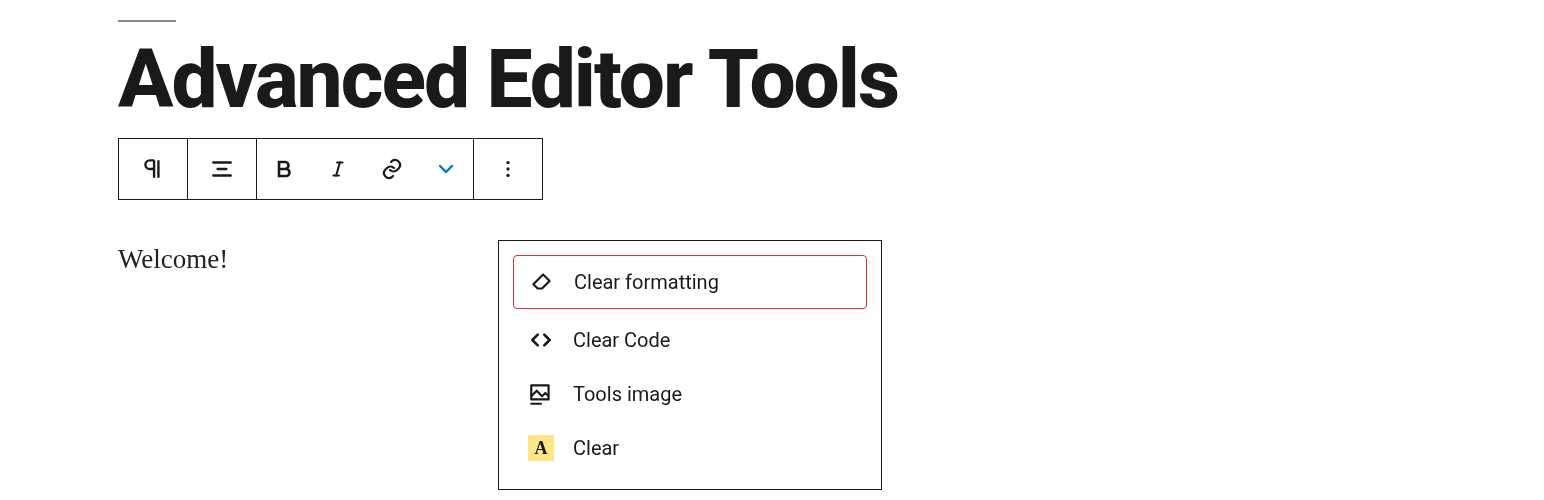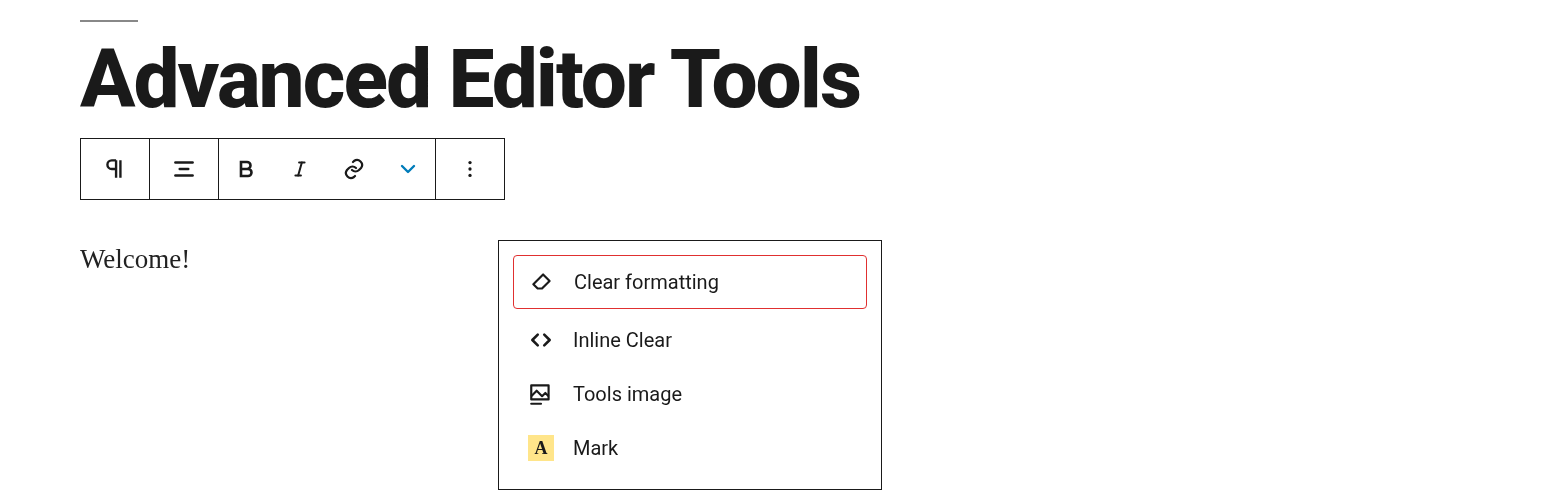--- a/index.html
+++ b/index.html
@@ -5,21 +5,21 @@
     * { margin: 0; padding: 0; box-sizing: border-box; }
     body {
       font-family: -apple-system, BlinkMacSystemFont, "Segoe UI", Roboto, sans-serif;
       background: #fff;
       width: 1544px;
       height: 500px;
       position: relative;
       overflow: hidden;
     }
     .container {
-      padding-left: 80px;
+      padding-left: 118px;
       padding-top: 0;
     }
     .top-rule {
       width: 58px;
       height: 2px;
       background: #888;
       margin-top: 20px;
       margin-bottom: 16px;
     }
     .page-title {
@@ -191,31 +191,31 @@
     </span>
     <span>Clear formatting</span>
   </div>
   <div class="ditem">
     <span class="ditem-icon">
       <svg width="26" height="26" viewBox="0 0 24 24" fill="none" stroke="#1a1a1a" stroke-width="2.4" stroke-linecap="round" stroke-linejoin="round">
         <polyline points="9 7 4 12 9 17"></polyline>
         <polyline points="15 7 20 12 15 17"></polyline>
       </svg>
     </span>
-    <span>Inline Clear</span>
+    <span>Clear Code</span>
   </div>
   <div class="ditem">
     <span class="ditem-icon">
       <svg width="26" height="26" viewBox="0 0 24 24" fill="none" stroke="#1a1a1a" stroke-width="2" stroke-linejoin="round">
         <rect x="3" y="4" width="16" height="13"></rect>
         <polyline points="3 14 8 9 13 14 16 11 19 14"></polyline>
         <line x1="3" y1="21" x2="12" y2="21" stroke-linecap="round"></line>
       </svg>
     </span>
     <span>Tools image</span>
   </div>
   <div class="ditem">
     <span class="ditem-icon">
       <span class="mark-icon">A</span>
     </span>
-    <span>Mark</span>
+    <span>Clear</span>
   </div>
 </div>
 
 </body></html>

